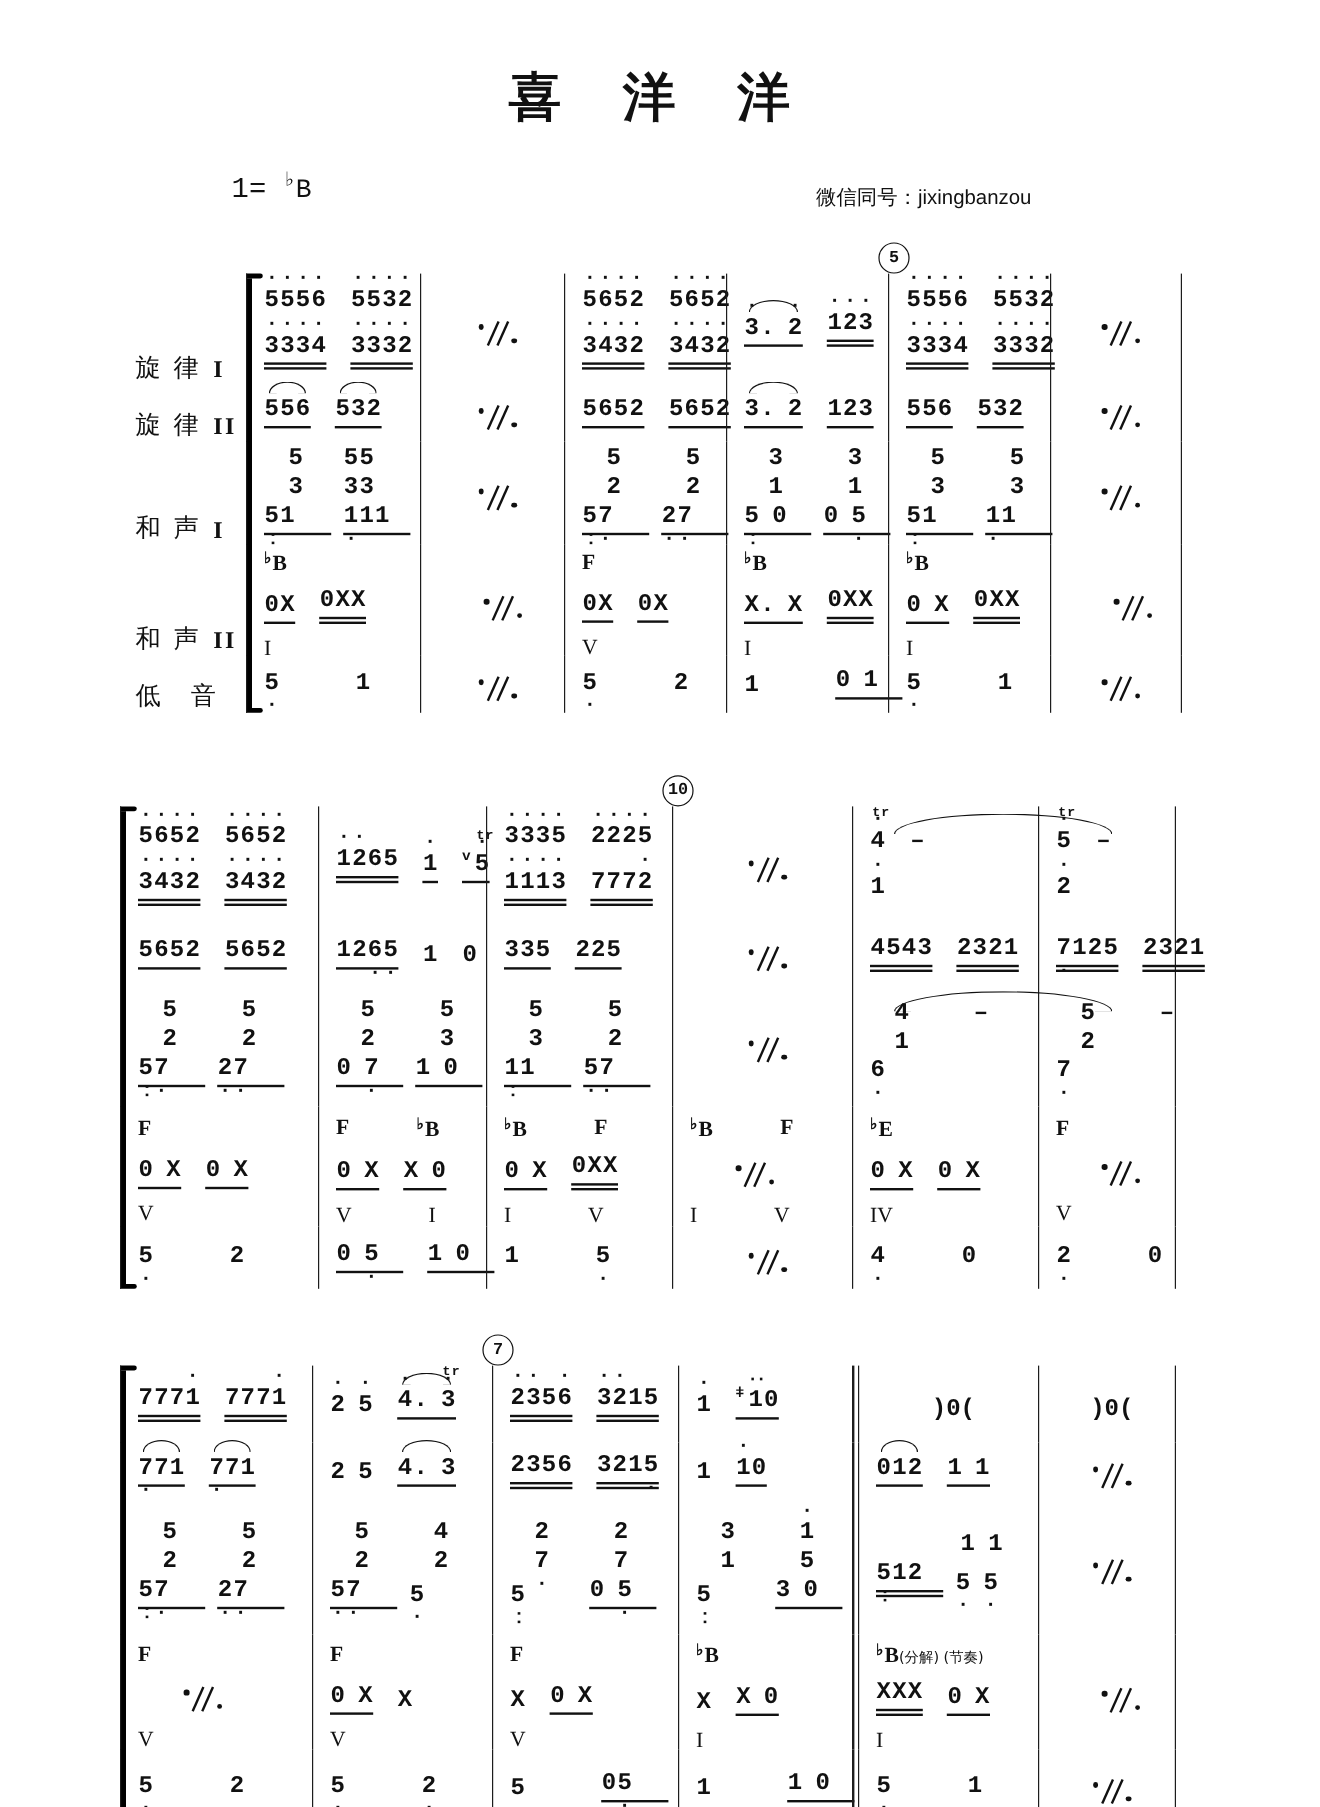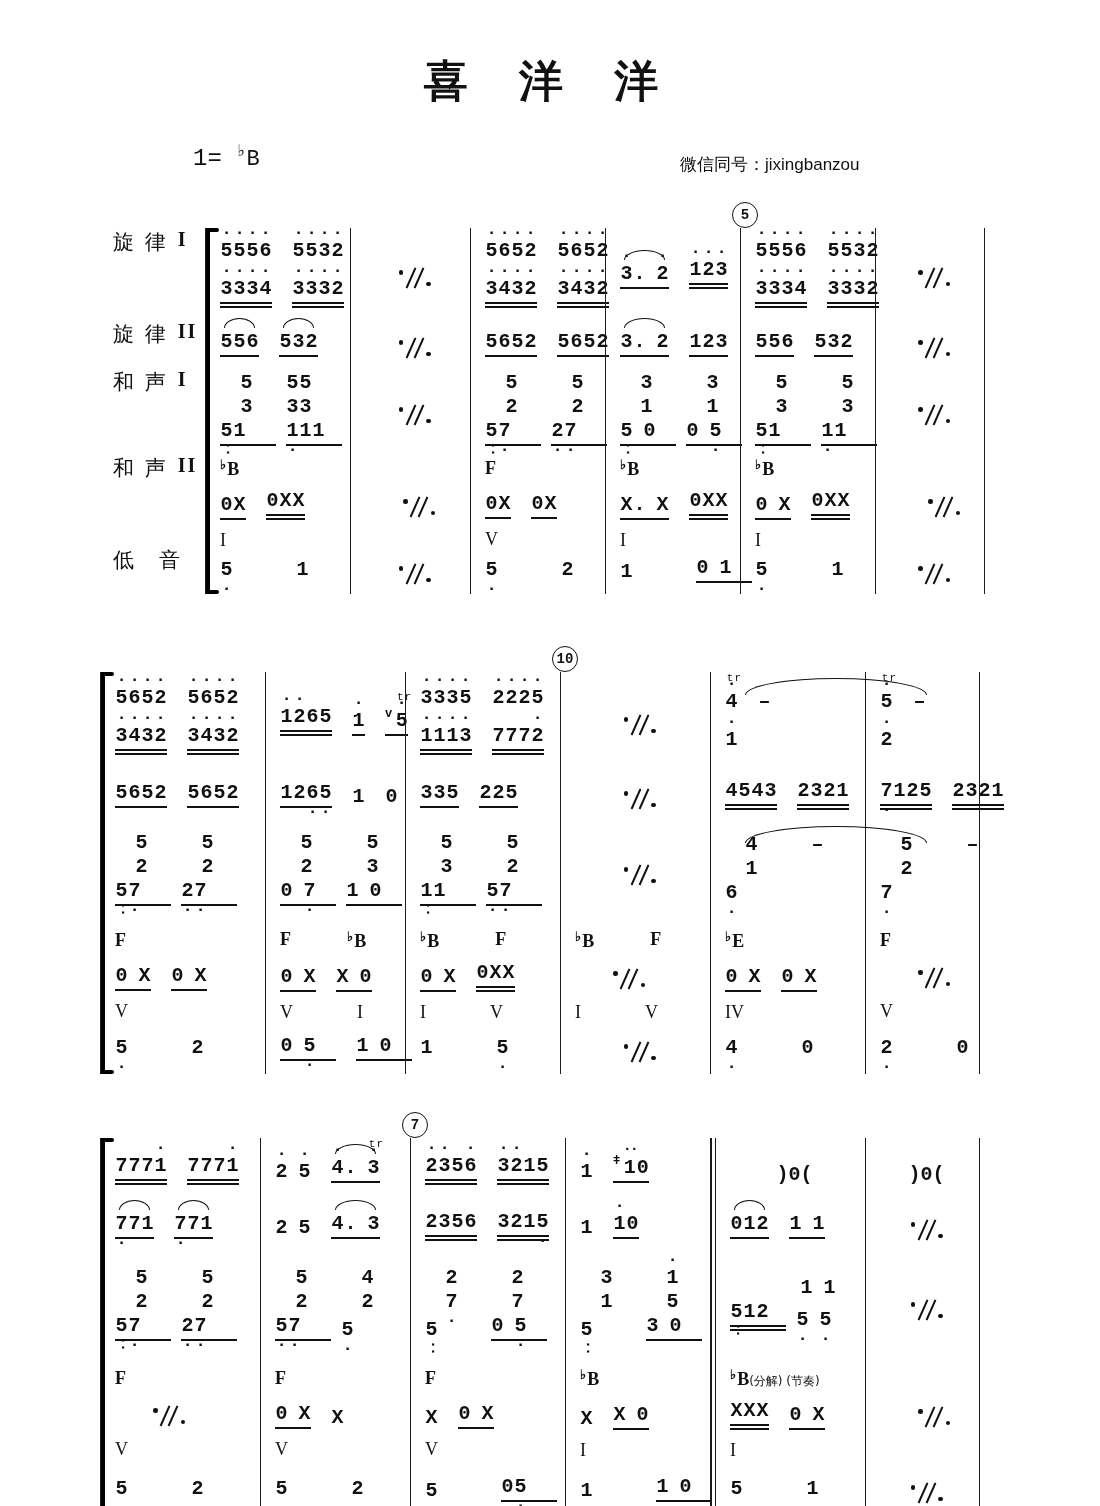--- a/index.html
+++ b/index.html
@@ -23,21 +23,21 @@
   .mark{position:absolute;width:24px;height:24px;border:1.7px solid #111;border-radius:50%;
         text-align:center;line-height:24px;font-size:14px;font-weight:bold;background:#fff;
         font-family:"Liberation Mono",monospace;}
   
   .cell{box-sizing:border-box;position:relative;padding:12px 6px 4px 14px;
         display:flex;flex-direction:column;justify-content:center;overflow:visible;}
   .cell.bl{border-left:1.6px solid #1c1c1c;}
   .cell.br{border-right:1.6px solid #1c1c1c;}
   .cell.dblbar::before{content:"";position:absolute;left:-6px;top:0;bottom:0;width:1.6px;background:#1c1c1c;}
   .cell.center{align-items:center;}
-  .lbl{box-sizing:border-box;display:flex;align-items:flex-start;font-size:21px;letter-spacing:2px;
+  .lbl{box-sizing:border-box;display:flex;align-items:flex-end;font-size:21px;letter-spacing:2px;
        padding-left:8px;font-family:"DejaVu Sans",sans-serif;}
   .lbl .rn{font-family:"Liberation Serif",serif;font-weight:bold;margin-left:10px;font-size:20px;}
   
   .line{display:flex;align-items:flex-end;margin:0 0 16px 0;}
   .line:last-child{margin-bottom:8px;}
   .grp{position:relative;display:inline-flex;align-items:flex-end;margin-right:20px;
        font-family:"Liberation Mono","DejaVu Sans Mono",monospace;font-weight:bold;font-size:20px;line-height:22px;}
   .ch{position:relative;display:inline-block;min-width:13px;text-align:center;}
   .sp{display:inline-block;width:10px;}
   .spacer{display:inline-block;}
@@ -51,21 +51,21 @@
   .a1::before{content:"·";position:absolute;top:-12px;left:50%;transform:translateX(-50%);
               font-size:17px;font-weight:bold;line-height:10px;}
   .a2::before{content:"··";position:absolute;top:-12px;left:50%;transform:translateX(-50%);
               font-size:15px;letter-spacing:-2px;font-weight:bold;line-height:10px;}
   .b1::after{content:"·";position:absolute;bottom:-13px;left:50%;transform:translateX(-50%);
              font-size:17px;font-weight:bold;line-height:10px;}
   .b2::after{content:"··";position:absolute;bottom:-13px;left:50%;transform:translateX(-50%);
              font-size:15px;letter-spacing:-2px;font-weight:bold;line-height:10px;writing-mode:vertical-rl;}
   .tie::before{content:"";position:absolute;left:4px;right:4px;top:-13px;height:9px;
                border:1.6px solid #111;border-bottom:none;border-radius:50% 50% 0 0/100% 100% 0 0;}
-  .trl{position:absolute;top:-24px;right:-4px;font-size:11px;font-weight:normal;
+  .trl{position:absolute;top:-24px;right:-4px;font-size:11px;font-weight:bold;
        font-family:"Liberation Mono",monospace;letter-spacing:1px;}
   .pre{font-size:12px;margin-right:3px;transform:translateY(-7px);}
   .arc::after{content:"";position:absolute;left:22%;right:-40%;top:6px;height:16px;
               border:1.4px solid #111;border-bottom:none;border-radius:50% 50% 0 0/100% 100% 0 0;z-index:3;}
   
   .rep{position:relative;display:inline-block;width:40px;height:26px;}
   .rep .sl{position:absolute;top:2px;width:2.4px;height:22px;background:#111;transform:rotate(24deg);}
   .rep .sl.s1{left:15px;} .rep .sl.s2{left:23px;}
   .rep .dt{position:absolute;width:4.5px;height:4.5px;border-radius:50%;background:#111;}
   .rep .dt.d1{left:4px;top:5px;} .rep .dt.d2{right:4px;bottom:5px;}

